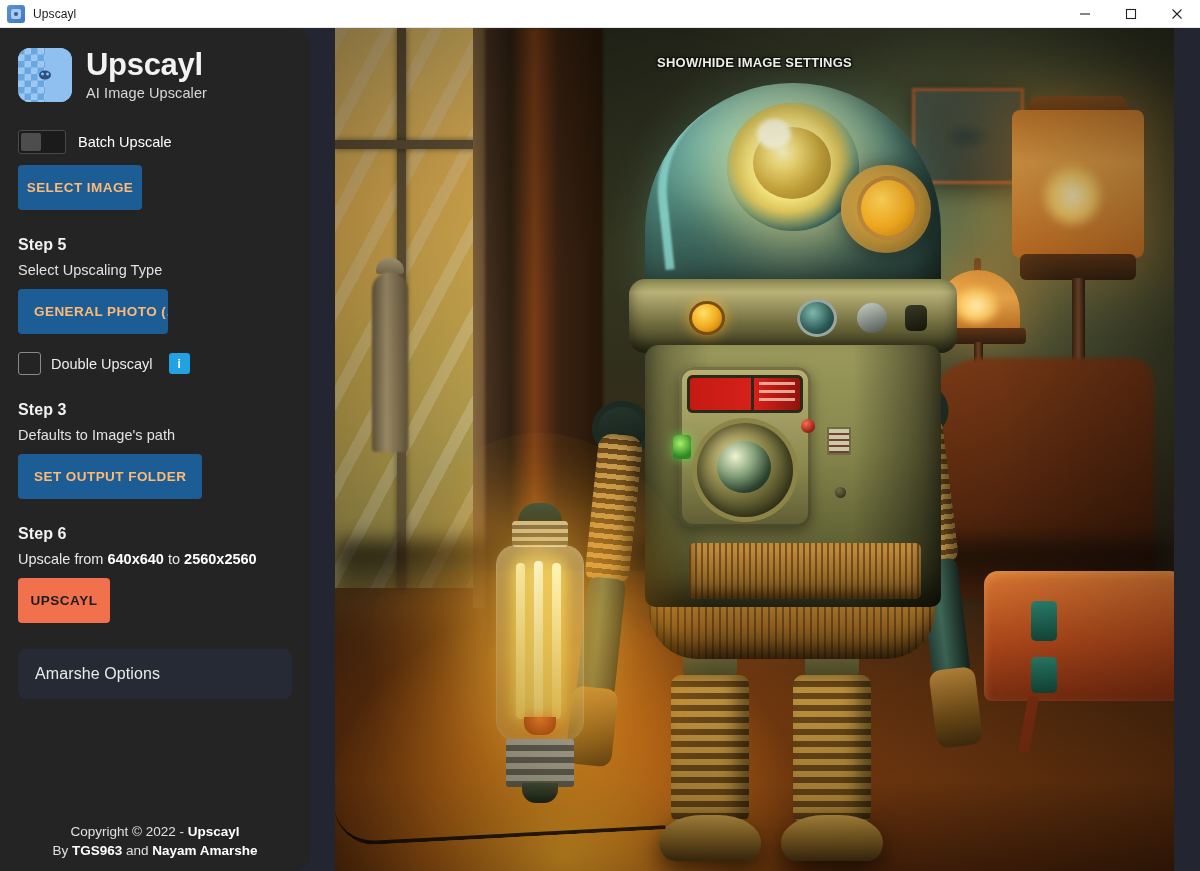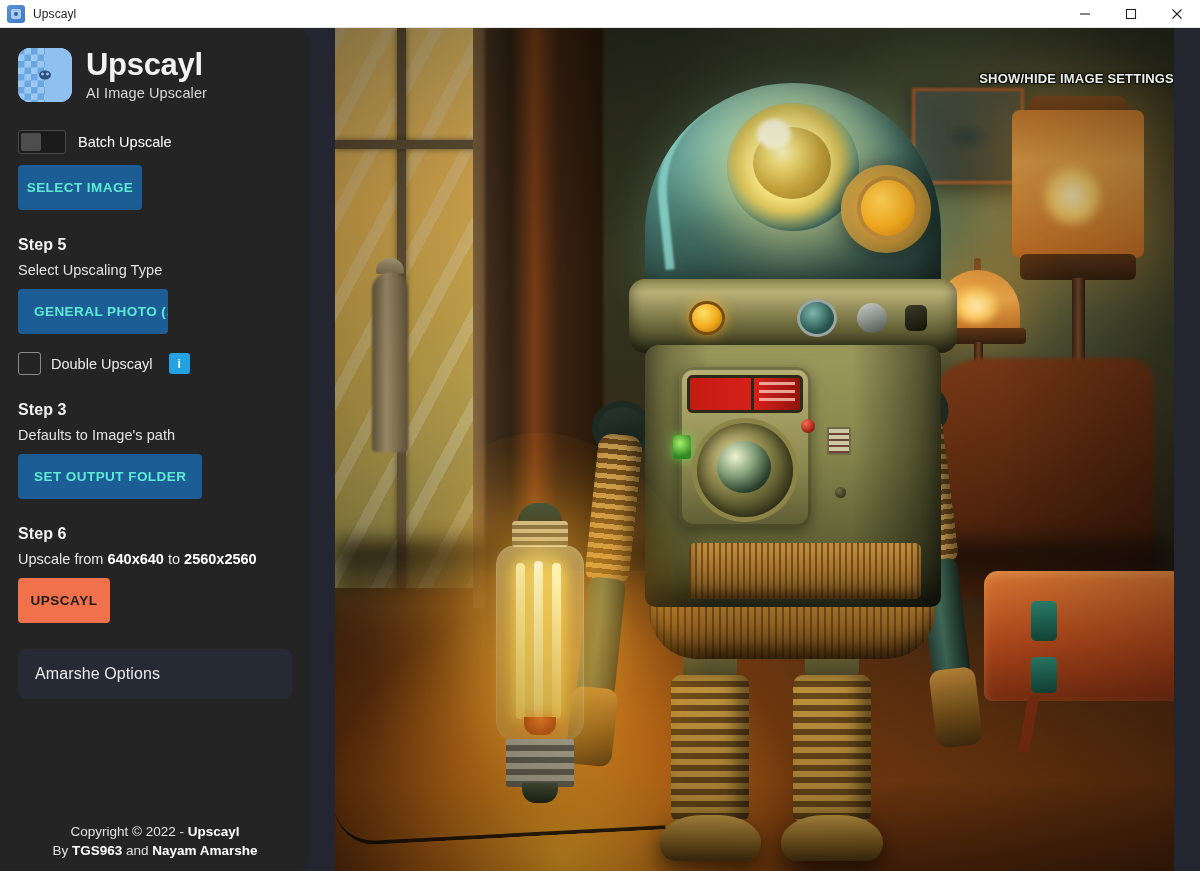--- a/index.html
+++ b/index.html
@@ -127,21 +127,21 @@
   .step-title {
     font-size: 16px; font-weight: 700; color: #f2f2f2;
     margin-top: 26px; letter-spacing: .1px;
   }
   .step-sub {
     font-size: 14.5px; color: #e2e2e2; margin-top: 8px; letter-spacing: .05px;
   }
 
   .btn-blue {
     display: inline-flex; align-items: center; justify-content: center;
-    background: #1d5d96; color: #5eead4;
+    background: #1d5d96; color: #fdba74;
     font-size: 13.5px; font-weight: 700; letter-spacing: .45px;
     border-radius: 4px; border: none;
     padding: 0 16px; height: 45px;
     margin-top: 11px;
     font-family: "Liberation Sans", sans-serif;
     cursor: pointer;
     white-space: nowrap;
   }
   #select-image-btn { width: 124px; }
   #model-select-btn { width: 150px; justify-content: flex-start; overflow: hidden; }
@@ -202,22 +202,22 @@
     background: #232630;
   }
   .img-stage {
     position: relative;
     width: 839px; height: 843px;
     overflow: hidden;
     background: #140f0a;
   }
 
   .settings-toggle {
-    position: absolute; top: 43px; left: 0; right: 0;
-    text-align: right;
+    position: absolute; top: 27px; left: 0; right: 0;
+    text-align: center;
     font-size: 13px; font-weight: 700; letter-spacing: .2px;
     color: #eceee9;
     text-shadow:
       -1px -1px 0 #11130c, 1px -1px 0 #11130c,
       -1px  1px 0 #11130c, 1px  1px 0 #11130c,
        0 0 4px rgba(0,0,0,.8);
     z-index: 40;
     cursor: pointer;
     user-select: none;
   }

